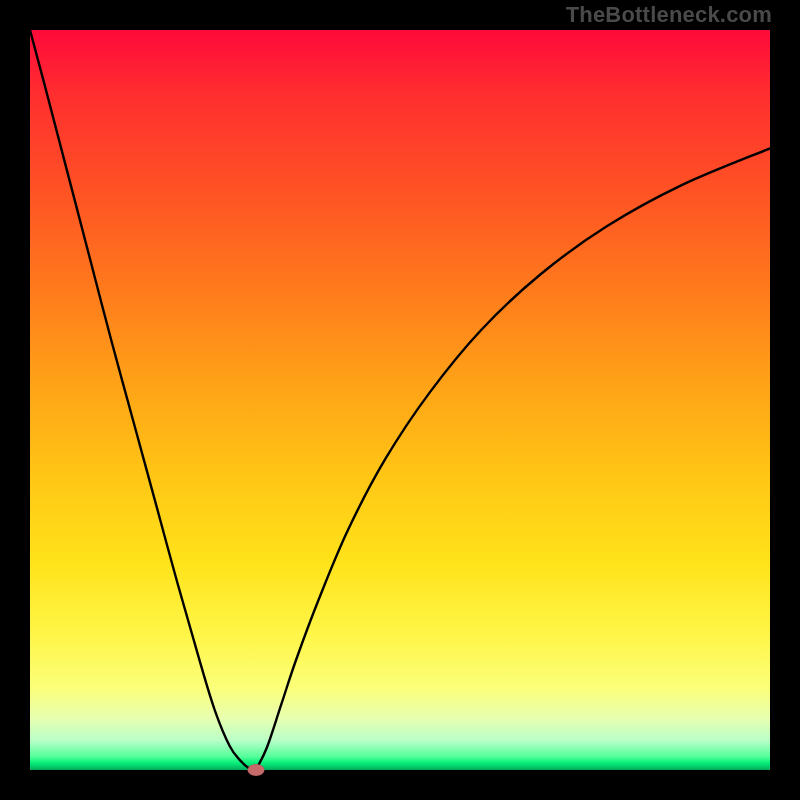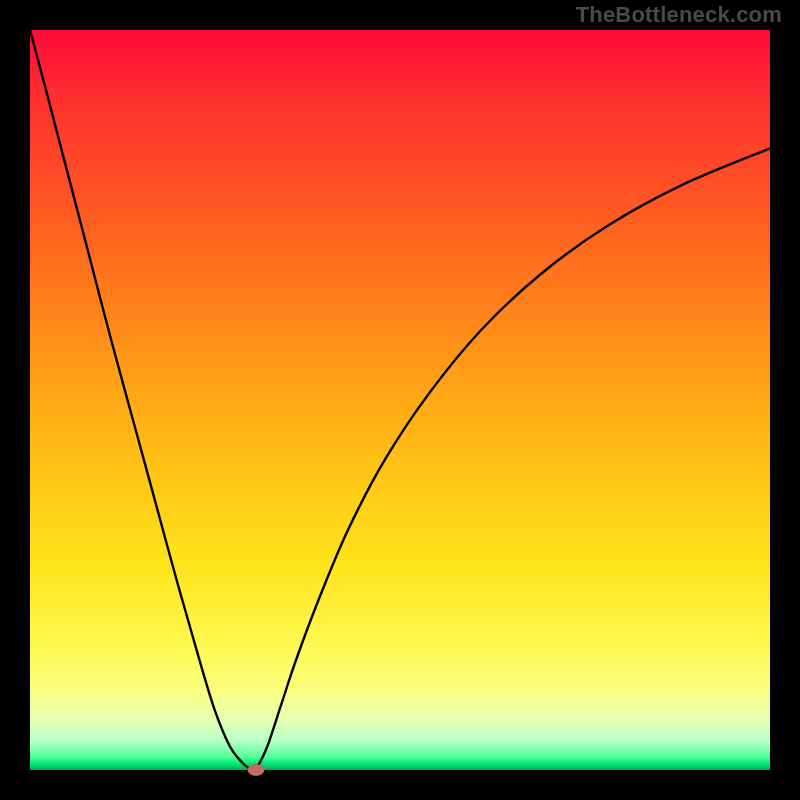--- a/index.html
+++ b/index.html
@@ -13,21 +13,21 @@
   }
   .frame {
     position: relative;
     width: 800px;
     height: 800px;
     background: #000;
   }
   .watermark {
     position: absolute;
     top: 2px;
-    right: 18px;
+    right: 28px;
     color: #4a4a4a;
     font-size: 22px;
     font-weight: 600;
     letter-spacing: 0.2px;
     z-index: 10;
     text-align: center;
   }
   .plot {
     position: absolute;
     left: 30px;

